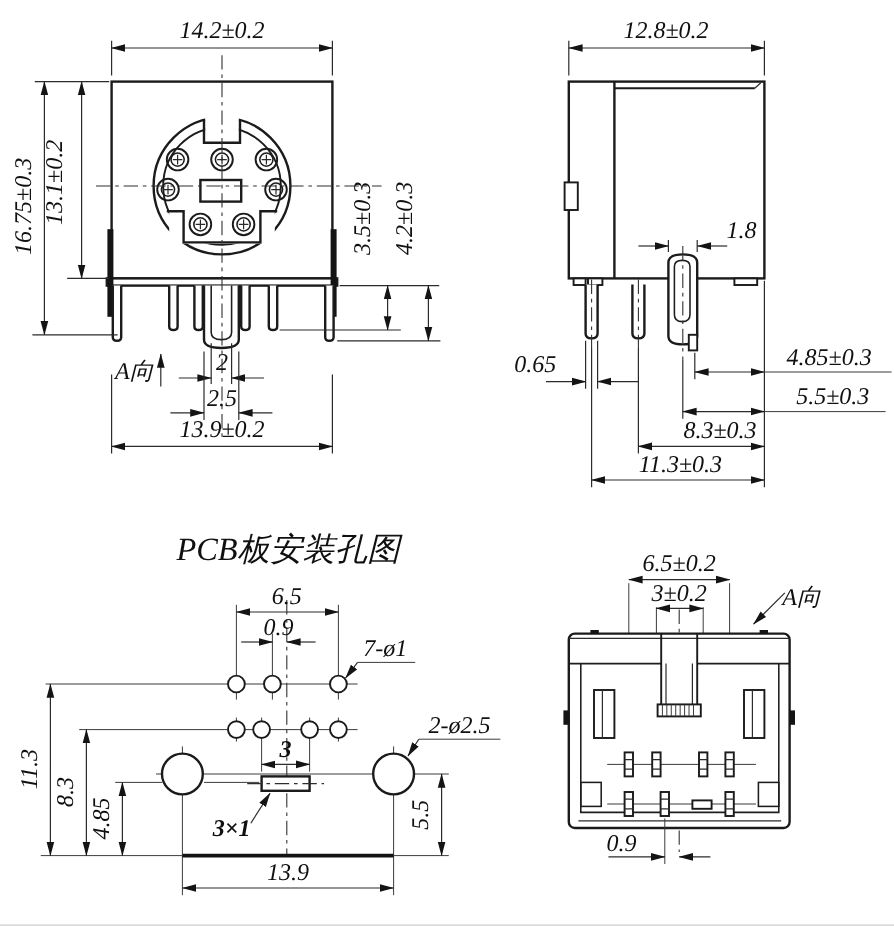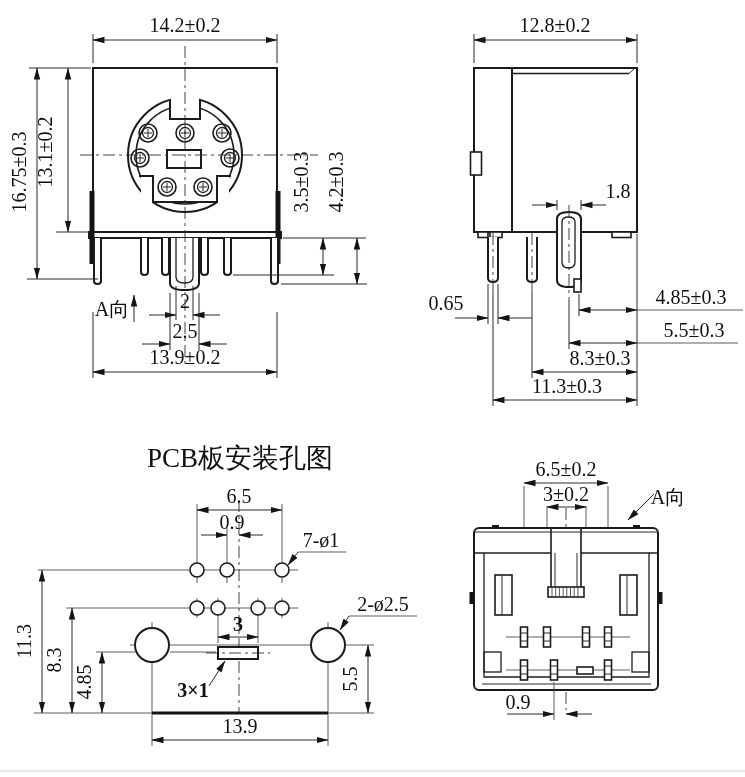--- a/index.html
+++ b/index.html
@@ -1,16 +1,16 @@
 <!DOCTYPE html>
 <html><head>
 <meta charset="utf-8">
 <style>
   html,body{margin:0;padding:0;background:#ffffff;}
-  .stage{position:relative;width:745px;height:777px;background:#ffffff;overflow:hidden;}
+  .stage{position:relative;width:745px;height:777px;background:#ffffff;overflow:hidden;font-style:italic;}
   svg{display:block;}
   .ol{fill:none;stroke:#1b1b1b;stroke-width:2;}
   .olf{fill:#ffffff;stroke:#1b1b1b;stroke-width:2;}
   .ol15{fill:none;stroke:#1b1b1b;stroke-width:1.6;}
   .ol15f{fill:#ffffff;stroke:#1b1b1b;stroke-width:1.6;}
   .med{fill:none;stroke:#1e1e1e;stroke-width:1.3;}
   .thin{fill:none;stroke:#2b2b2b;stroke-width:1;}
   .xthin{fill:none;stroke:#333333;stroke-width:0.8;}
   .cl{fill:none;stroke:#2e2e2e;stroke-width:0.9;stroke-dasharray:12 4 3 4;}
   .dim{font-family:"Liberation Serif",serif;font-size:20px;fill:#101010;text-anchor:middle;}

